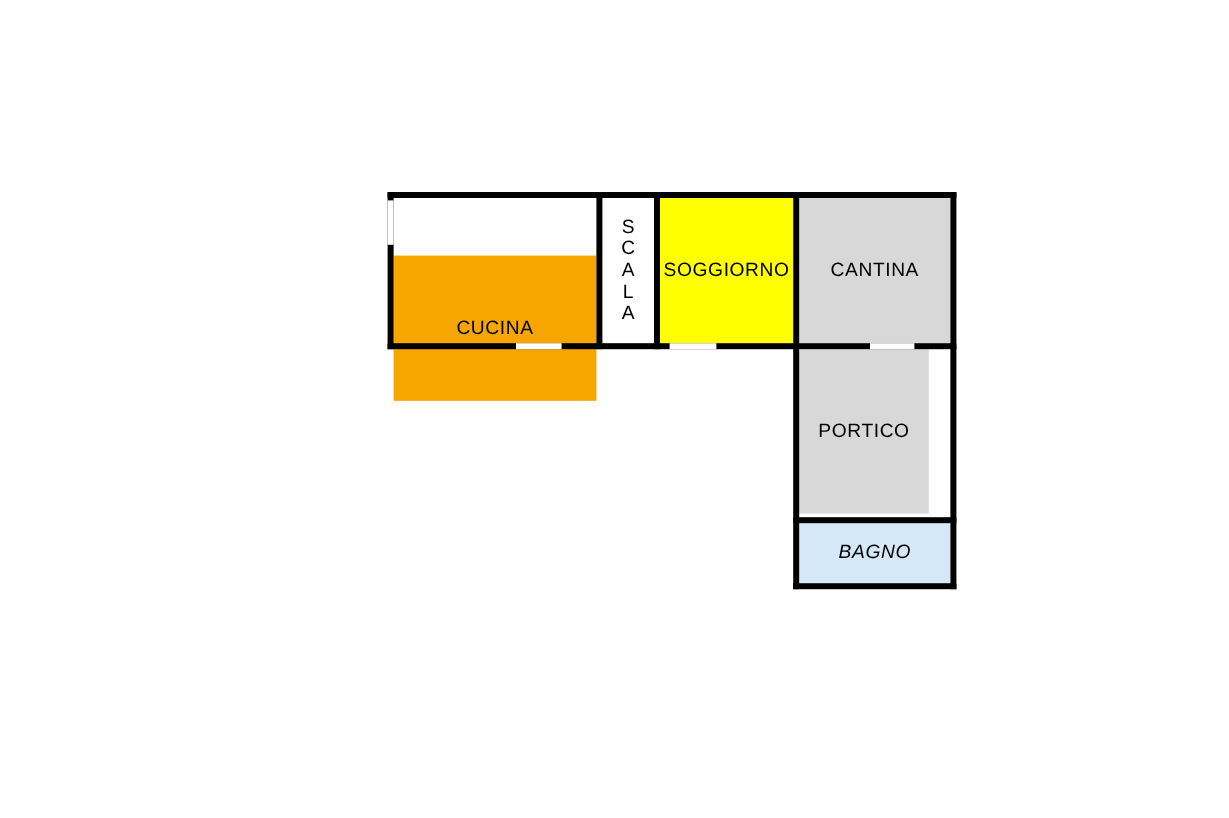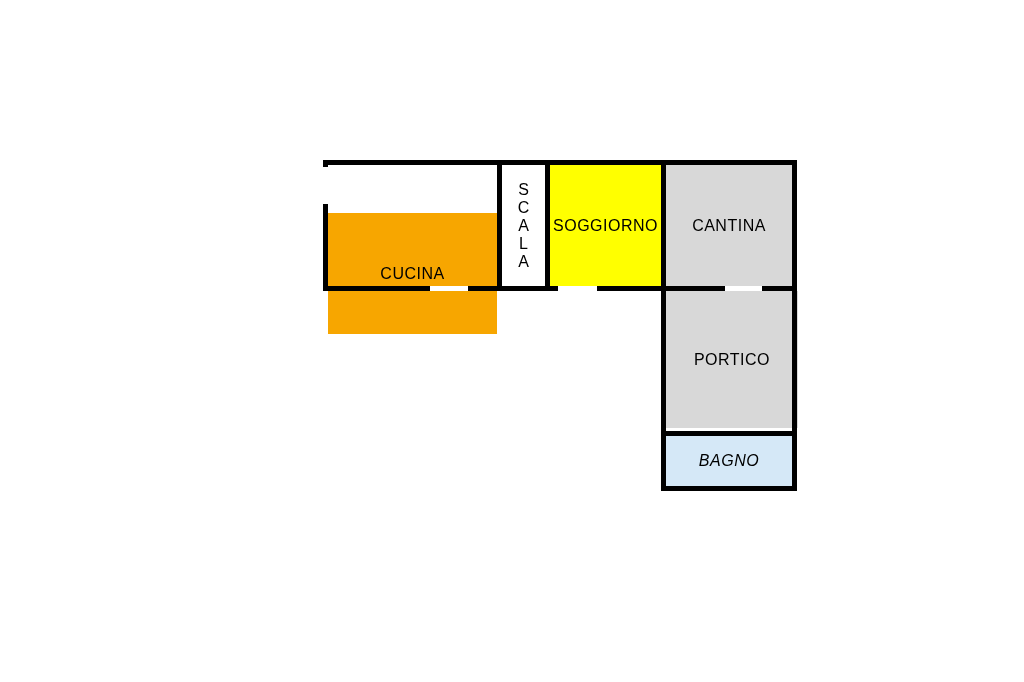--- a/index.html
+++ b/index.html
@@ -33,21 +33,21 @@
   }
 
   .wall { background: #000000; }
   .gap  { background: #ffffff; }
 
   
   .room-cucina    { left: 328px; top: 165px; width: 169px; height: 121px; margin-top: 48px; }
   .room-scala     { left: 502px; top: 165px; width:  43px; height: 121px; }
   .room-soggiorno { left: 550px; top: 165px; width: 111px; height: 121px; }
   .room-cantina   { left: 666px; top: 165px; width: 126px; height: 121px; }
-  .room-portico   { left: 666px; top: 291px; width: 132px; height: 137px; }
+  .room-portico   { left: 666px; top: 291px; width: 108px; height: 137px; }
   .room-bagno     { left: 666px; top: 436px; width: 126px; height:  50px; font-style: italic; }
 
   
   .wall-top              { left: 323px; top: 160px; width: 474px; height: 5px; }
   .wall-mid-horizontal   { left: 323px; top: 286px; width: 474px; height: 5px; }
   .wall-left             { left: 323px; top: 160px; width: 5px;   height: 131px; }
   .wall-right            { left: 792px; top: 160px; width: 5px;   height: 331px; }
   .wall-cucina-scala     { left: 497px; top: 160px; width: 5px;   height: 131px; }
   .wall-scala-soggiorno  { left: 545px; top: 160px; width: 5px;   height: 131px; }
   .wall-soggiorno-cantina{ left: 661px; top: 160px; width: 5px;   height: 331px; }

